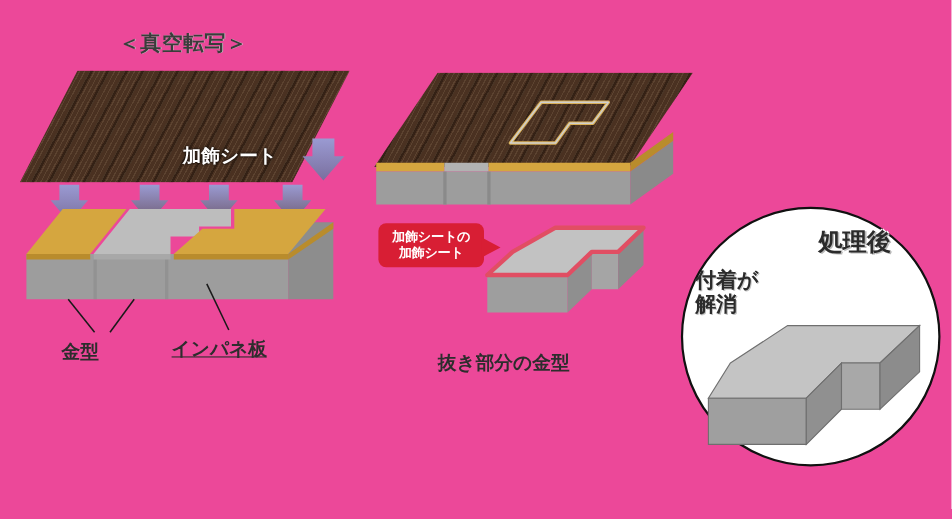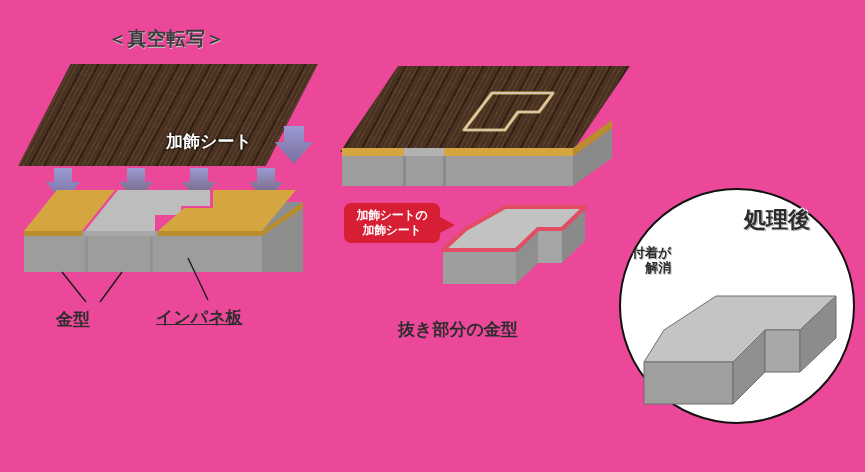--- a/index.html
+++ b/index.html
@@ -160,25 +160,25 @@
     white-space: nowrap;
     text-shadow:
       1.4px 1.4px 0 #b9b9b9, -0.8px -0.8px 0 #ffffff,
       0.8px -0.8px 0 #ffffff, -0.8px 0.8px 0 #ffffff;
     margin-left: 44px;
   }
   #label-fuchaku {
     position: absolute;
     left: 632px;
     top: 245px;
-    font-size: 13px;
+    font-size: 19px;
     font-weight: 700;
     color: #2b2b2b;
     line-height: 1.18;
-    text-align: right;
+    text-align: left;
     white-space: nowrap;
     text-shadow: 1px 1px 0 #c4c4c4;
   }
 </style>
 </head>
 <body>
 
 <div id="canvas">
 
   <div class="panel-title" id="title-left">＜真空転写＞</div>

